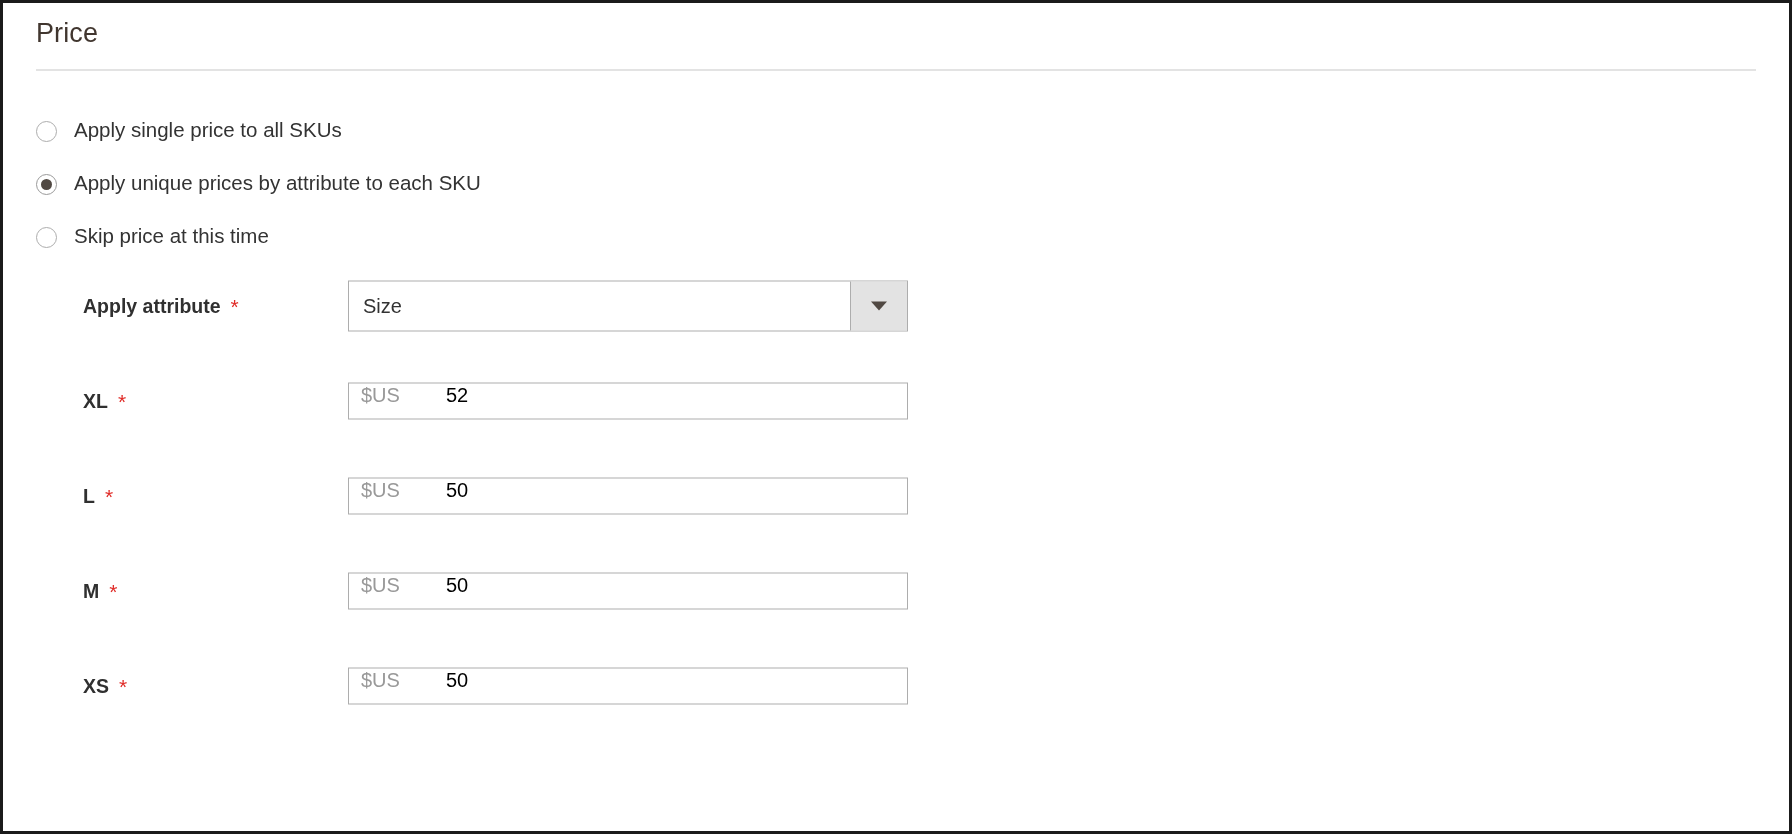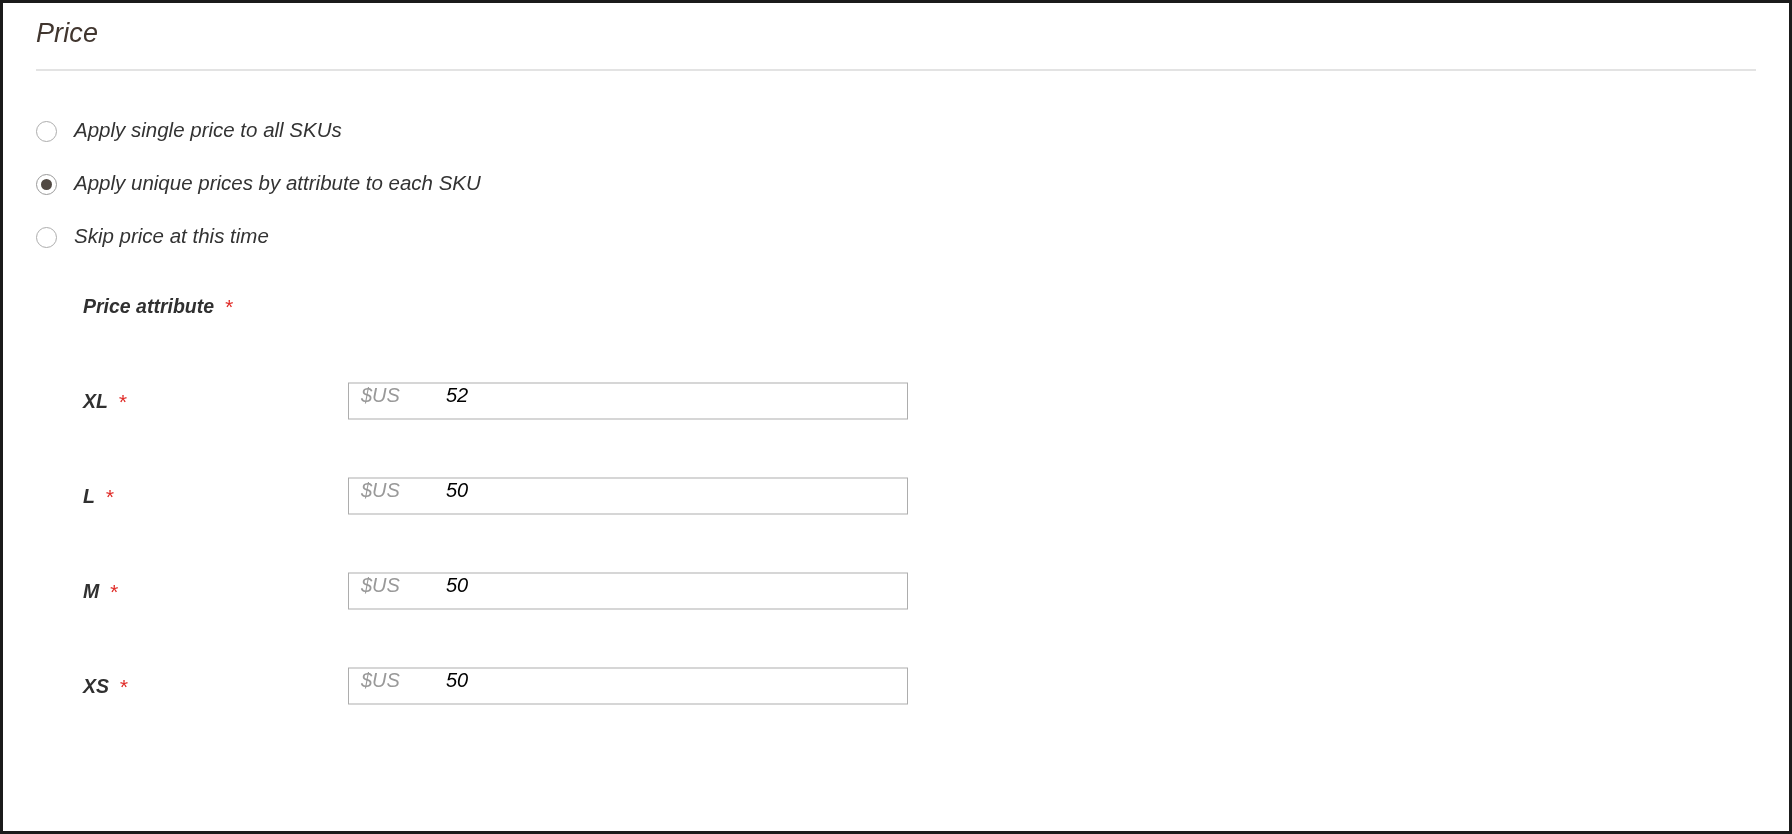--- a/index.html
+++ b/index.html
@@ -12,21 +12,20 @@
     -webkit-font-smoothing: antialiased;
   }
   #page {
     position: relative;
     width: 1792px;
     height: 834px;
     box-sizing: border-box;
     border: 3px solid #1b1b1b;
     background: #ffffff;
     overflow: hidden;
-    font-style: italic;
   }
 
   
   .section-title {
     position: absolute;
     left: 33px;
     top: 13px;
     font-size: 27px;
     line-height: 34px;
     color: #41362f;
@@ -208,21 +207,29 @@
       <span class="radio-mark"></span>
       <span class="radio-label">Skip price at this time</span>
     </label>
 
   </div>
 
   <div class="fields">
 
     <div class="field-row">
       <div class="field-label">
-        <span>Price attribute</span><span class="req-star">*</span>
+        <span>Apply attribute</span><span class="req-star">*</span>
+      </div>
+      <div class="field-control">
+        <div class="select-wrap">
+          <div class="select-value">Size</div>
+          <div class="select-arrow-btn">
+            <span class="caret"></span>
+          </div>
+        </div>
       </div>
     </div>
 
     <div class="field-row">
       <div class="field-label">
         <span>XL</span><span class="req-star">*</span>
       </div>
       <div class="field-control">
         <div class="price-input">
           <span class="currency">$US</span>

